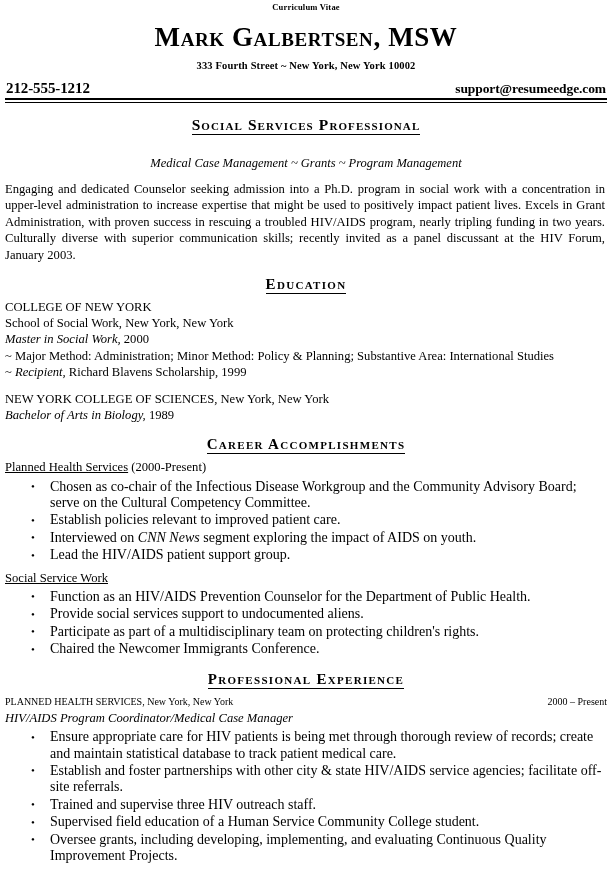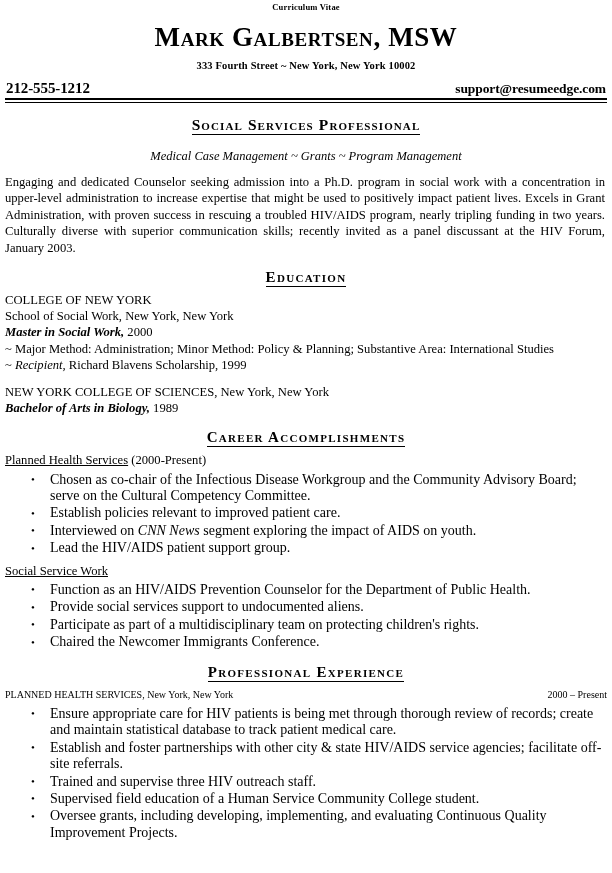--- a/index.html
+++ b/index.html
@@ -90,21 +90,21 @@
   }
   .headline span.u {
     border-bottom: 1.6px solid #000;
     padding-bottom: 1px;
   }
   .tagline {
     text-align: center;
     font-style: italic;
     font-size: 12.5px;
     line-height: 16px;
-    margin: 14px 0 0 0;
+    margin: 21px 0 0 0;
   }
 
   
   .summary {
     text-align: justify;
     font-size: 12.6px;
     line-height: 16.4px;
     margin: 10px 0 0 0;
     padding: 0 2px 0 0;
   }
@@ -120,21 +120,21 @@
   }
   .section-heading span.u {
     border-bottom: 1.5px solid #000;
     padding-bottom: 1px;
   }
 
   .line {
     font-size: 12.6px;
     line-height: 16.2px;
   }
-  .bi { font-weight: bold; font-style: italic; }
+  .bi { font-weight: normal; font-style: italic; }
   .it { font-style: italic; margin-top: 48px; }
   .ul { text-decoration: underline; }
 
   .block-gap { height: 11px; }
   .small-gap { height: 5px; }
 
   ul.bullets {
     list-style: none;
     margin: 3px 0 0 0;
     padding: 0;
@@ -223,20 +223,21 @@
     <li>Participate as part of a multidisciplinary team on protecting children's rights.</li>
     <li>Chaired the Newcomer Immigrants Conference.</li>
   </ul>
 
   <div class="section-heading"><span class="u">Professional  Experience</span></div>
 
   <div class="exp-row">
     <div>PLANNED HEALTH SERVICES, New York, New York</div>
     <div class="right">2000 – Present</div>
   </div>
+  <div class="line"><span class="bi">HIV/AIDS Program Coordinator/Medical Case Manager</span></div>
 
   <ul class="bullets">
     <li>Ensure appropriate care for HIV patients is being met through thorough review of records; create and maintain statistical database to track patient medical care.</li>
     <li>Establish and foster partnerships with other city &amp; state HIV/AIDS service agencies; facilitate off-site referrals.</li>
     <li>Trained and supervise three HIV outreach staff.</li>
     <li>Supervised field education of a Human Service Community College student.</li>
     <li>Oversee grants, including developing, implementing, and evaluating Continuous Quality Improvement Projects.</li>
   </ul>
 
 </div>

